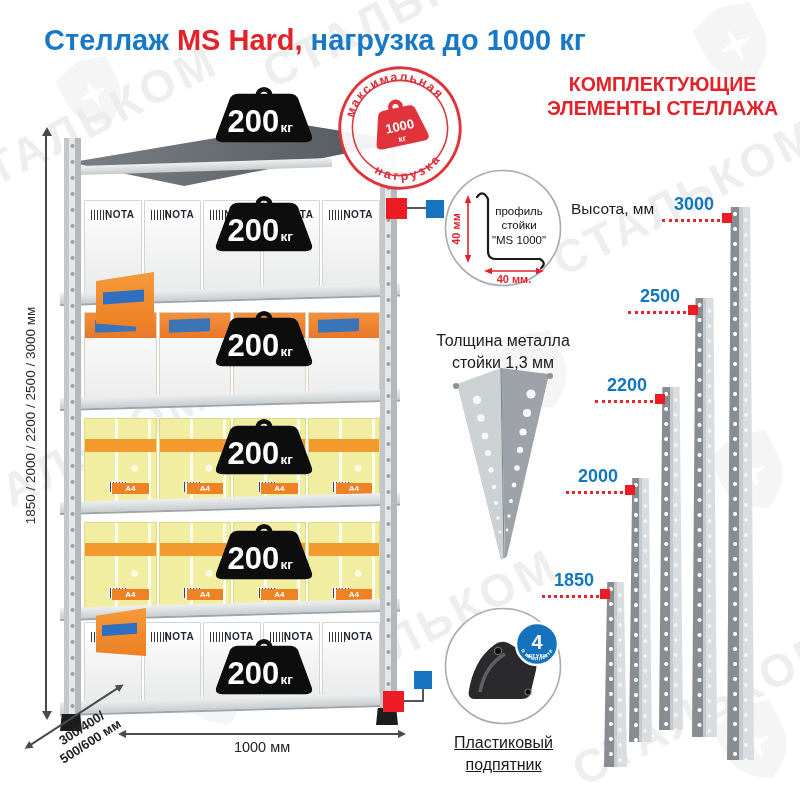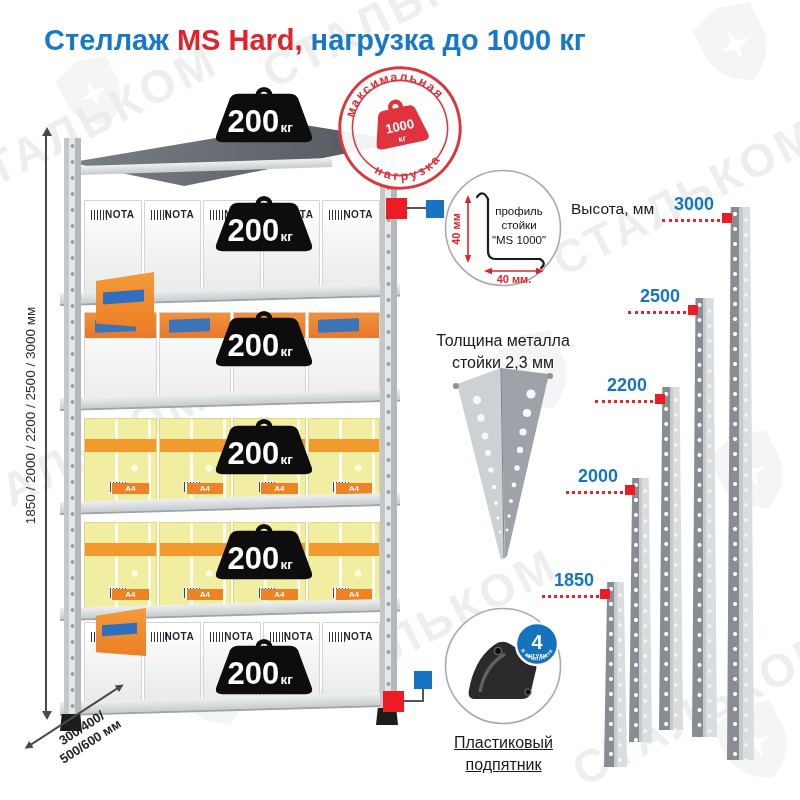--- a/index.html
+++ b/index.html
@@ -334,20 +334,24 @@
 
   <div class="vline"></div>
   <div class="vdim-text">1850 / 2000 / 2200 / 2500 / 3000 мм</div>
 
   <div class="depth-dim">
     <div class="dline"></div>
     <div class="depth-text" style="margin-top:5px;">300/400/</div>
     <div class="depth-text">500/600 мм</div>
   </div>
 
+  <div class="width-dim">
+    <div class="dline"></div>
+    <div class="label">1000 мм</div>
+  </div>
 
   <div class="mk-red" style="left:386px;top:198px;width:21px;height:21px;"></div>
   <div class="mk-line" style="left:407px;top:207px;width:19px;height:2px;"></div>
   <div class="mk-blue" style="left:426px;top:200px;width:18px;height:18px;"></div>
 
   <div class="mk-red" style="left:383px;top:691px;width:21px;height:21px;"></div>
   <svg class="abs" style="left:404px;top:668px;z-index:7;" width="32" height="40">
     <polyline points="0,33 19,33 19,12" stroke="#555" stroke-width="2" fill="none"></polyline>
   </svg>
   <div class="mk-blue" style="left:414px;top:671px;width:18px;height:18px;"></div>
@@ -371,21 +375,21 @@
     </g>
     <text class="pdim" x="17" y="61" text-anchor="middle" transform="rotate(-90 17 61)">40 мм</text>
     <text class="pdim" x="71" y="115" text-anchor="middle">40 мм.</text>
     <text class="ptxt" x="76" y="47" text-anchor="middle">профиль</text>
     <text class="ptxt" x="76" y="61" text-anchor="middle">стойки</text>
     <text class="ptxt" x="76" y="76" text-anchor="middle">"MS 1000"</text>
   </svg>
 
   <div class="caption" style="left:424px;top:294px;width:158px;margin-top:36px;">
     <div>Толщина металла</div>
-    <div>стойки 2,3 мм</div>
+    <div>стойки 1,3 мм</div>
   </div>
 
   <svg class="persp" viewBox="0 0 120 218">
     <polygon points="14,24 58,8 62,198 58,200" fill="#ccd1d4"></polygon>
     <polygon points="106,14 58,8 62,198 64,196" fill="#9da3a8"></polygon>
     <line x1="58" y1="8" x2="61" y2="198" stroke="#7e8488" stroke-width="1"></line>
     <circle cx="13" cy="26" r="3" fill="#8d9296"></circle>
     <circle cx="107" cy="16" r="3" fill="#8d9296"></circle>
     <g fill="#f6f7f8">
       <circle cx="34" cy="40" r="4.2"></circle>
@@ -424,20 +428,24 @@
         </defs>
       <text class="badge-arc"><textPath href="#bArc" startOffset="50%" text-anchor="middle">в комплекте</textPath></text>
     </g>
   </svg>
 
   <div class="caption" style="left:426px;top:732px;width:155px;text-decoration:underline;">
     <div>Пластиковый</div>
     <div>подпятник</div>
   </div>
 
+  <div class="r-header">
+    <div>КОМПЛЕКТУЮЩИЕ</div>
+    <div>ЭЛЕМЕНТЫ СТЕЛЛАЖА</div>
+  </div>
   <div class="r-hlabel">Высота, мм</div>
 
   <div class="rpost" style="left:727px;top:207px;width:27px;height:553px;"></div>
   <div class="rpost" style="left:692px;top:298px;width:25px;height:439px;"></div>
   <div class="rpost" style="left:659px;top:387px;width:24px;height:343px;"></div>
   <div class="rpost" style="left:629px;top:478px;width:23px;height:264px;"></div>
   <div class="rpost" style="left:604px;top:582px;width:23px;height:185px;"></div>
 
   <div class="hlabel" style="left:662px;top:194px;">3000</div>
   <div class="hleader" style="left:662px;top:219px;width:58px;"></div>

